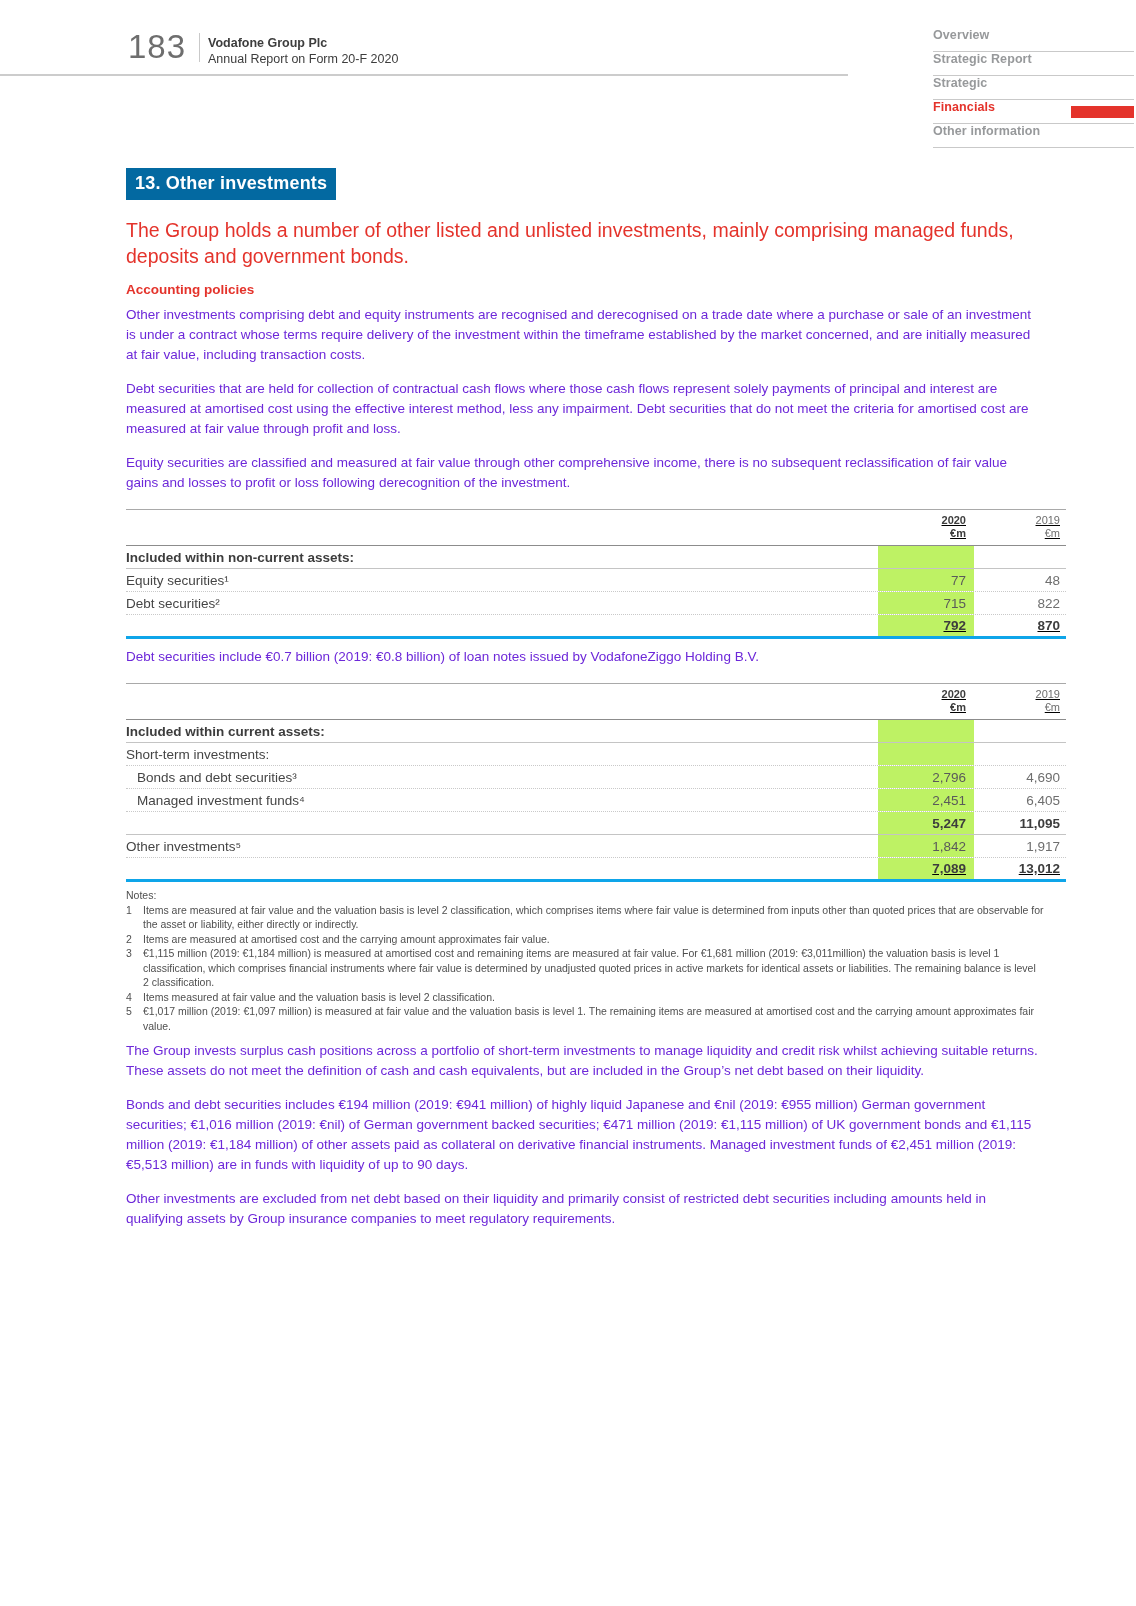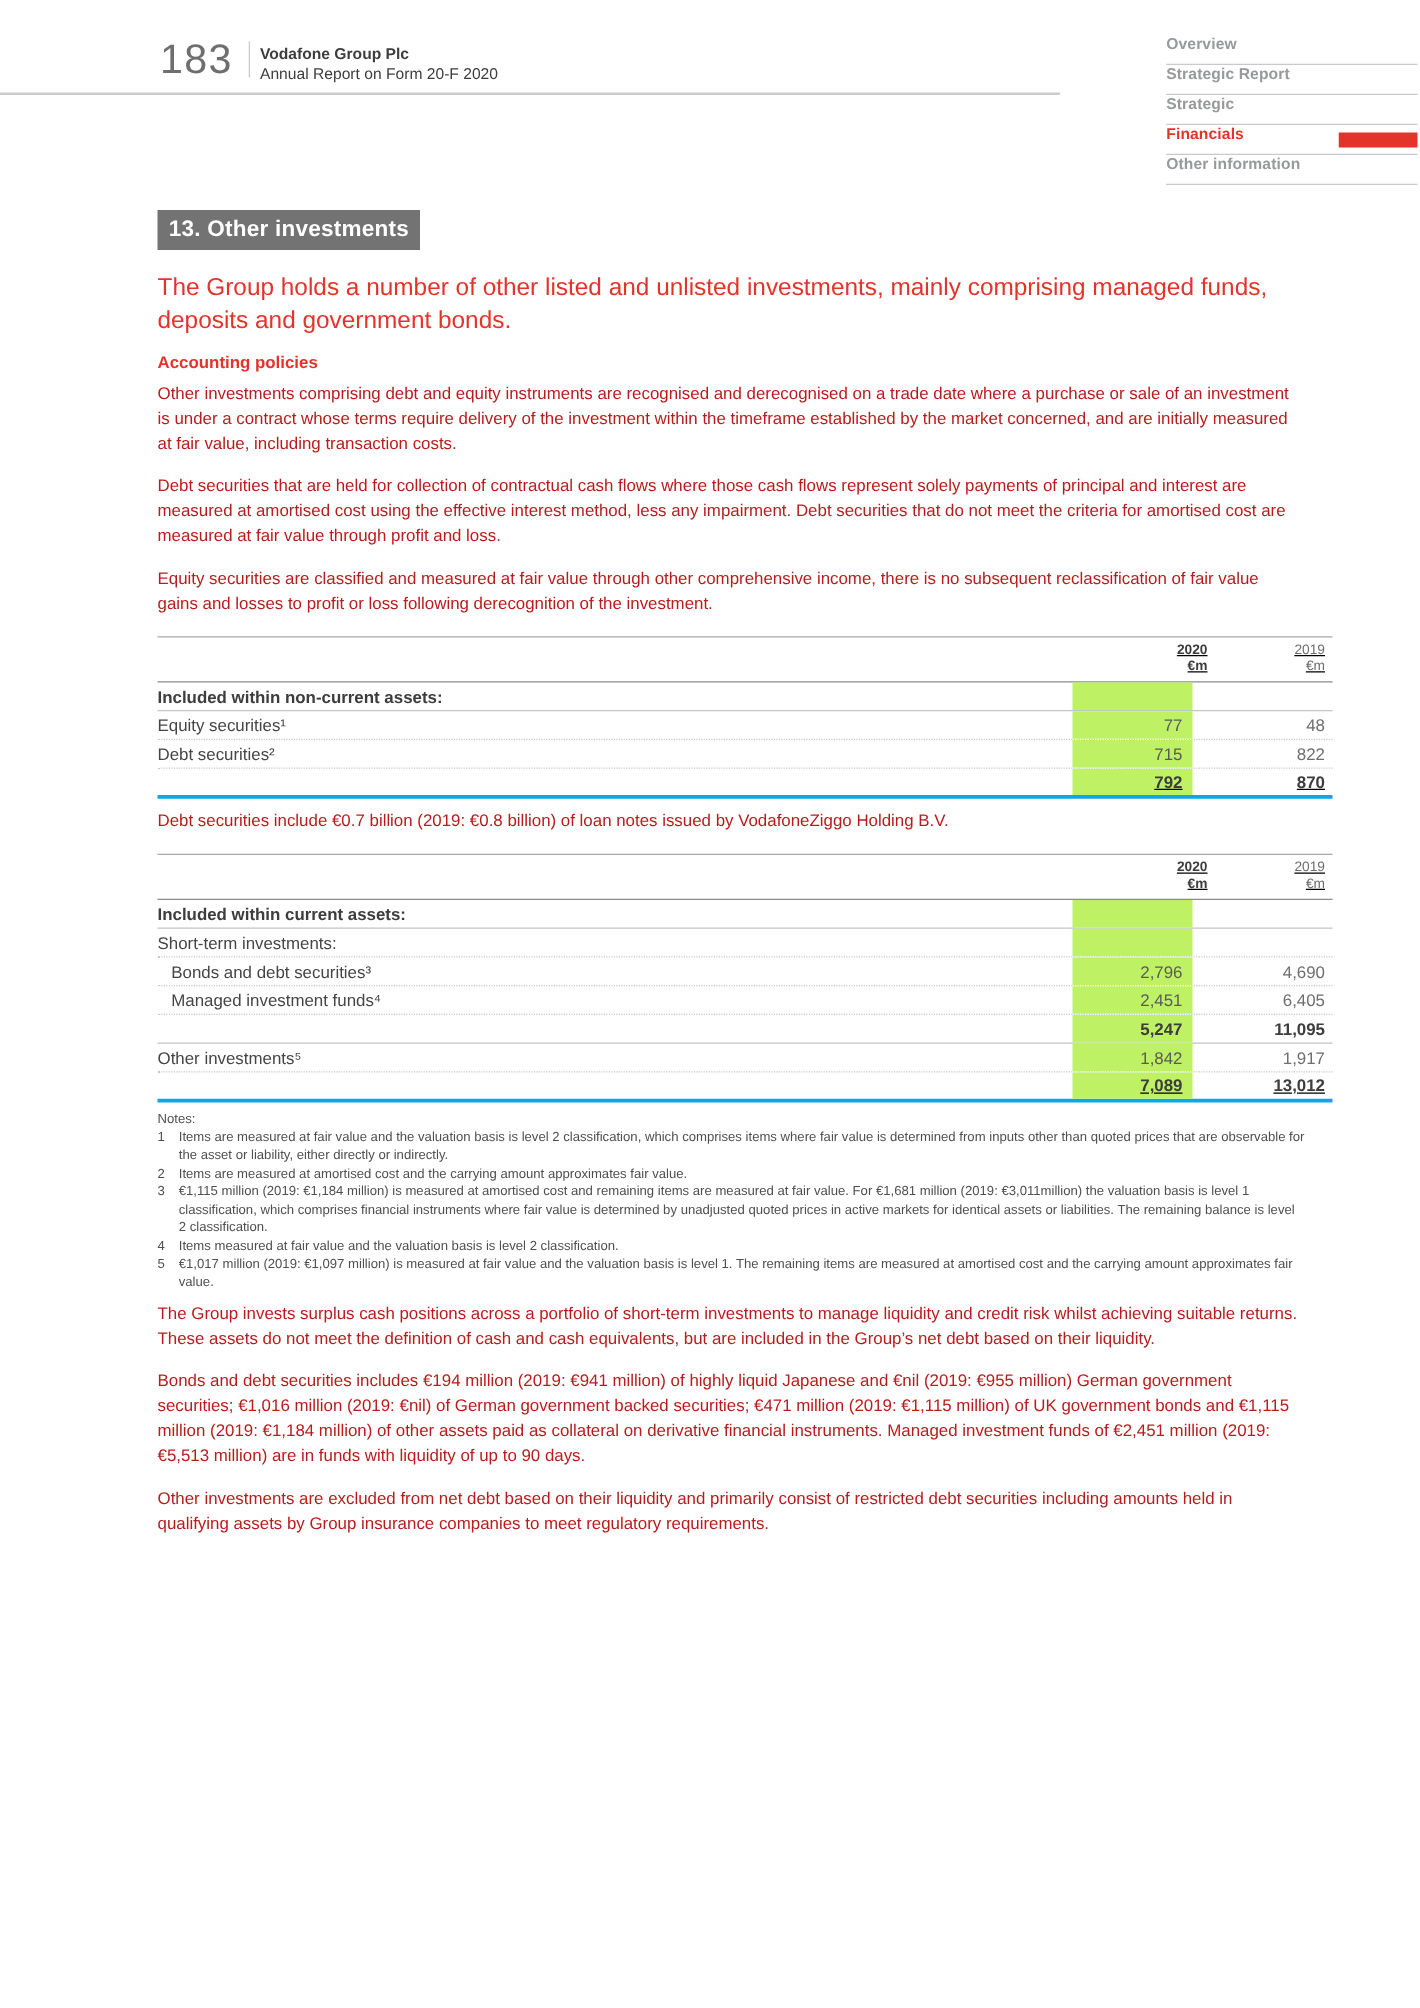--- a/index.html
+++ b/index.html
@@ -23,39 +23,39 @@
   .nav-item {
     position:relative; height:24px; border-bottom:1px solid #c9c9c9;
     display:flex; cursor:pointer;
   }
   .nav-item span.lab { font-size:12.5px; font-weight:700; color:#97999b; letter-spacing:0.1px; }
   .nav-item.active span.lab { color:#e4332b; }
   .active-bar { position:absolute; right:0; top:6px; width:63px; height:12px; background:#e4332b; }
   
   .main { position:absolute; left:126px; top:168px; width:940px; }
   .banner {
-    display:inline-block; background:#737373; color:#ffffff;
+    display:inline-block; background:#0369a1; color:#ffffff;
     font-size:18px; font-weight:700; padding:5px 9px 6px 9px; letter-spacing:0.2px;
   }
   .intro { margin-top:17px; width:940px; font-size:19.5px; line-height:26px; color:#e4332b; }
   .subhead { margin-top:13px; font-size:13.5px; font-weight:700; color:#e4332b; }
-  p.body { margin-top:8px; width:914px; font-size:13.5px; line-height:20px; color:#b91c1c; }
+  p.body { margin-top:8px; width:914px; font-size:13.5px; line-height:20px; color:#6d28d9; }
   p.body + p.body { margin-top:14px; }
   
   .fin-table { width:940px; margin-top:16px; border-top:1px solid #a9a9a9; font-size:13.5px; }
   .t-hdr { display:flex; border-bottom:1px solid #8c8c8c; padding:4px 0 5px 0;text-decoration:underline; }
   .t-hdr .lbl { flex:1; }
   .t-hdr .h20 { width:96px; text-align:right; padding-right:8px; font-size:11px; line-height:13px; font-weight:700; color:#3d3d3d; }
   .t-hdr .h19 { width:92px; text-align:right; padding-right:6px; font-size:11px; line-height:13px; color:#6d6d6d; }
   .t-row { display:flex; align-items:stretch; min-height:23px; border-bottom:1px dotted #c9c9c9; }
   .t-row .lbl { flex:1; display:flex; align-items:center; padding:3px 0; color:#454545; }
   .t-row .v20 { width:96px; background:#bef264; text-align:right; padding:3px 8px 3px 0;
                 display:flex; align-items:center; justify-content:flex-end; color:#5a5a5a; }
   .t-row .v19 { width:92px; text-align:left; padding:3px 6px 3px 0;
-                display:flex; align-items:center; justify-content:flex-end; color:#6e6e6e;margin-left:20px; }
+                display:flex; align-items:center; justify-content:flex-end; color:#6e6e6e; }
   .t-row.sect { border-bottom:1px solid #c4c4c4; }
   .t-row.sect .lbl { font-weight:700; color:#3d3d3d; }
   .t-row.subtotal { border-bottom:1px solid #c4c4c4; }
   .t-row.subtotal .v20, .t-row.subtotal .v19,
   .t-row.total .v20, .t-row.total .v19 { font-weight:700; color:#3d3d3d; }
   .t-row.total { border-bottom:3px solid #0ea5e9;text-decoration:underline; }
   .t-row.indent .lbl { padding-left:11px; }
   
   .notes { margin-top:6px; width:918px; font-size:10.5px; line-height:14.5px; color:#4f4f4f; }
   .note-row { display:flex; }

